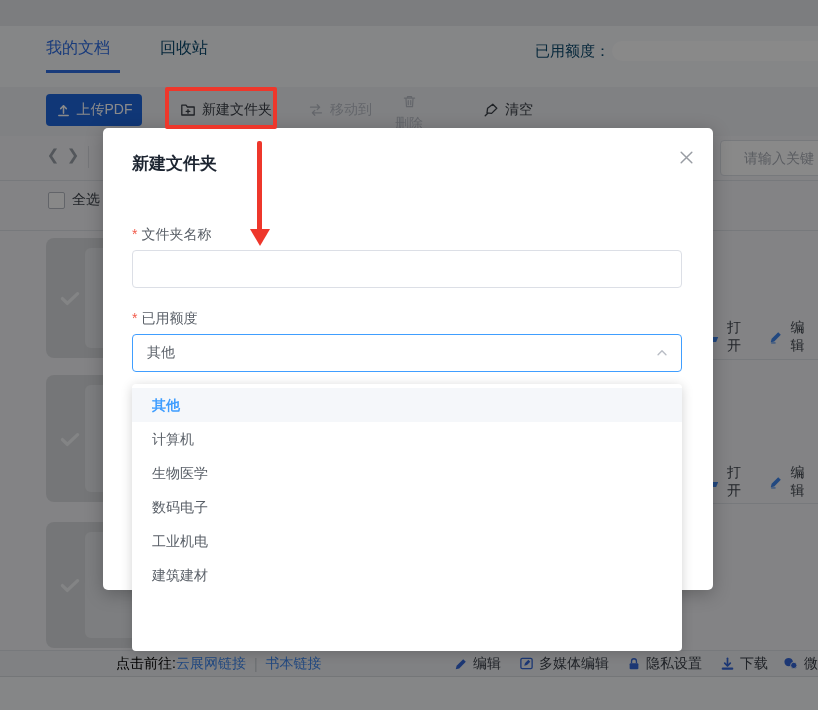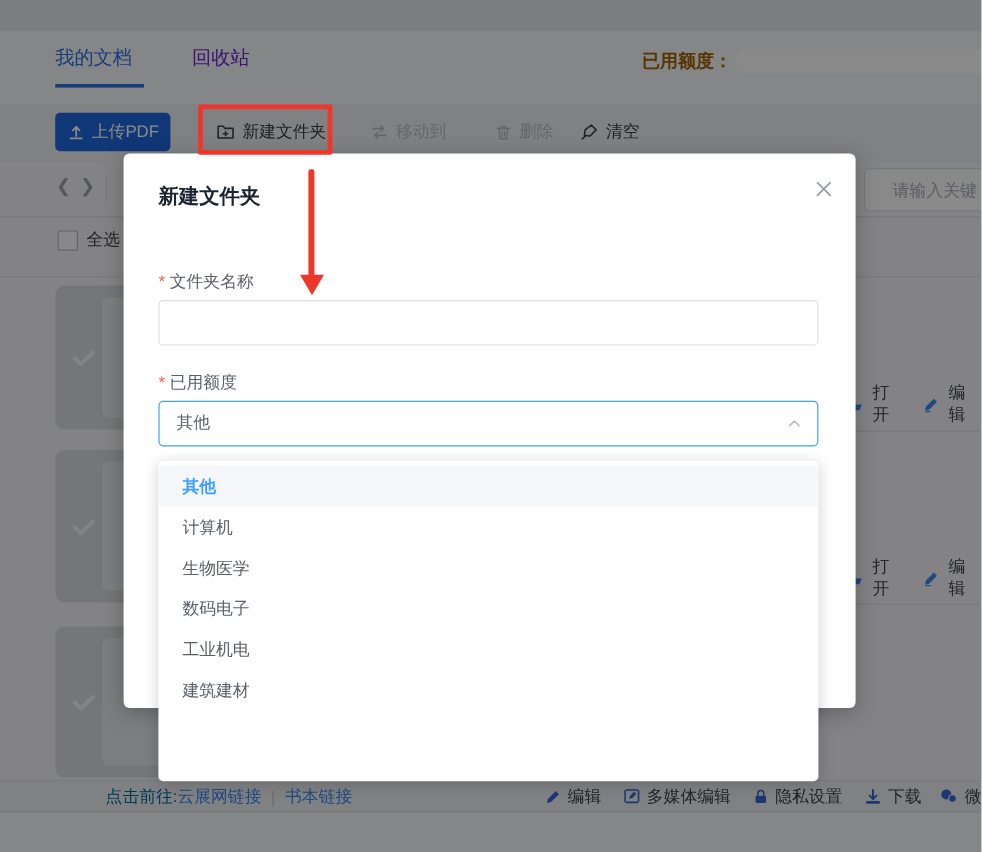--- a/index.html
+++ b/index.html
@@ -5,23 +5,23 @@
   html,body{margin:0;padding:0;}
   .stage{position:relative;width:818px;height:710px;overflow:hidden;
     background:#f2f3f6;font-family:"Liberation Sans",sans-serif;
     -webkit-font-smoothing:antialiased;color:#363b44;}
   .abs{position:absolute;}
   
   .topband{left:0;top:0;width:818px;height:26px;background:#e6e8eb;}
   .tabsrow{left:0;top:26px;width:818px;height:61px;background:#f6f7f9;border-bottom:1px solid #dde0e5;}
   .tab{position:absolute;top:12px;font-size:16px;cursor:pointer;}
   .tab.active{color:#2f6ee4;}
-  .tab.inactive{color:#6d28d9;}
+  .tab.inactive{color:#0c4a6e;}
   .tab-underline{position:absolute;left:46px;top:44px;width:74px;height:3px;background:#2f6ee4;}
-  .quota-label{position:absolute;left:535px;top:16px;font-size:15px;color:#a16207;font-weight:bold;}
+  .quota-label{position:absolute;left:535px;top:16px;font-size:15px;color:#0c4a6e;}
   .quota-pill{position:absolute;left:612px;top:15px;width:240px;height:20px;border-radius:10px;background:#fdfdfe;}
   .toolbar{left:0;top:87px;width:818px;height:49px;background:#edeff2;}
   .btn-primary{position:absolute;left:46px;top:7px;width:96px;height:32px;background:#1f66dd;border-radius:4px;
     color:#fff;font-size:14px;display:flex;align-items:center;justify-content:center;gap:6px;cursor:pointer;}
   .tool-item{position:absolute;top:7px;height:32px;display:flex;align-items:center;gap:6px;font-size:14px;cursor:pointer;}
   .tool-item.enabled{color:#3a3f47;}
   .tool-item.disabled{color:#b9bdc6;cursor:default;}
   .nav-arrow{position:absolute;top:146px;font-size:15px;color:#9aa0a8;width:18px;text-align:center;cursor:pointer;}
   .vdiv{left:88px;top:146px;width:1px;height:22px;background:#d8dbdf;}
   .search-box{left:720px;top:140px;width:120px;height:36px;background:#fdfdfe;border:1px solid #dcdfe6;border-radius:4px;box-sizing:border-box;}
@@ -30,21 +30,21 @@
   .checkbox{left:48px;top:192px;width:15px;height:15px;border:1px solid #b6bac2;border-radius:2px;background:#fbfbfc;cursor:pointer;}
   .selectall-label{left:72px;top:191px;font-size:14px;color:#3c414a;}
   .card{position:absolute;left:46px;width:140px;border-radius:8px;background:#d9dbde;}
   .card .strip{position:absolute;left:39px;top:10px;width:95px;bottom:10px;background:#e7e9ec;border-radius:6px;}
   .card .check{position:absolute;left:11px;top:50%;margin-top:-13px;color:#f3f4f6;}
   .row-actions{position:absolute;left:706px;width:112px;height:20px;display:flex;align-items:center;gap:8px;font-size:14px;color:#3f444d;}
   .row-actions .lbl{cursor:pointer;}
   .blue{color:#3f86ec;}
   .footer-bar{left:0;top:650px;width:818px;height:27px;background:#edeff2;border-top:1px solid #dde0e5;border-bottom:1px solid #d7dade;
     display:flex;align-items:center;font-size:14px;box-sizing:border-box;}
-  .footer-bar .goto{margin-left:88px;color:#0369a1;}
+  .footer-bar .goto{margin-left:116px;color:#000000;}
   .footer-bar .flink{color:#3f86ec;cursor:pointer;}
   .footer-sep{color:#c5c9cf;margin:0 8px;}
   .footer-action{display:flex;align-items:center;gap:5px;color:#3c414a;cursor:pointer;white-space:nowrap;}
   .below-footer{left:0;top:677px;width:818px;height:33px;background:#f6f7f9;}
   
   .overlay{left:0;top:0;width:818px;height:710px;background:rgba(0,0,0,0.46);z-index:10;}
   
   .modal{left:103px;top:128px;width:610px;height:462px;background:#fff;border-radius:5px;
     box-shadow:0 4px 18px rgba(0,0,0,.25);z-index:20;}
   .modal-title{position:absolute;left:29px;top:24px;font-size:17px;font-weight:bold;color:#1c2430;}
@@ -109,21 +109,21 @@
     </div>
     <div class="tool-item disabled" style="left:308px;">
       <span>
         <svg width="16" height="16" viewBox="0 0 16 16" fill="none" stroke="currentColor" stroke-width="1.3" stroke-linecap="round" stroke-linejoin="round">
             <path d="M2.5 5.2h9M9.2 2.8l2.4 2.4-2.4 2.4"></path>
             <path d="M13.5 10.8h-9M6.8 8.4l-2.4 2.4 2.4 2.4"></path>
           </svg>
       </span>
       <span>移动到</span>
     </div>
-    <div class="tool-item disabled" style="left:412px;">
+    <div class="tool-item disabled" style="left:395px;flex-direction:column;">
       <span>
         <svg width="15" height="15" viewBox="0 0 16 16" fill="none" stroke="currentColor" stroke-width="1.3" stroke-linecap="round" stroke-linejoin="round">
             <path d="M2.5 4.3h11M5.8 4.3V2.8h4.4v1.5M4.2 4.3l.6 9.2h6.4l.6-9.2M6.7 7v4.4M9.3 7v4.4"></path>
           </svg>
       </span>
       <span>删除</span>
     </div>
     <div class="tool-item enabled" style="left:483px;">
       <span>
         <svg width="16" height="16" viewBox="0 0 16 16" fill="none" stroke="currentColor" stroke-width="1.3" stroke-linecap="round" stroke-linejoin="round">

